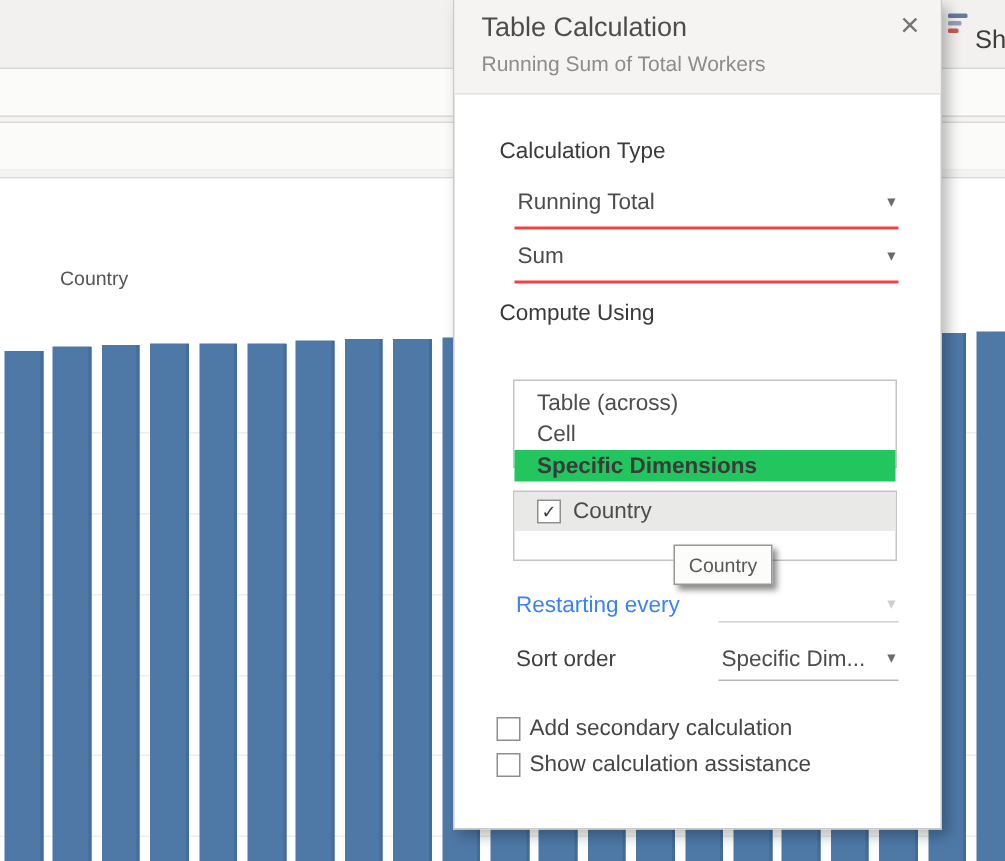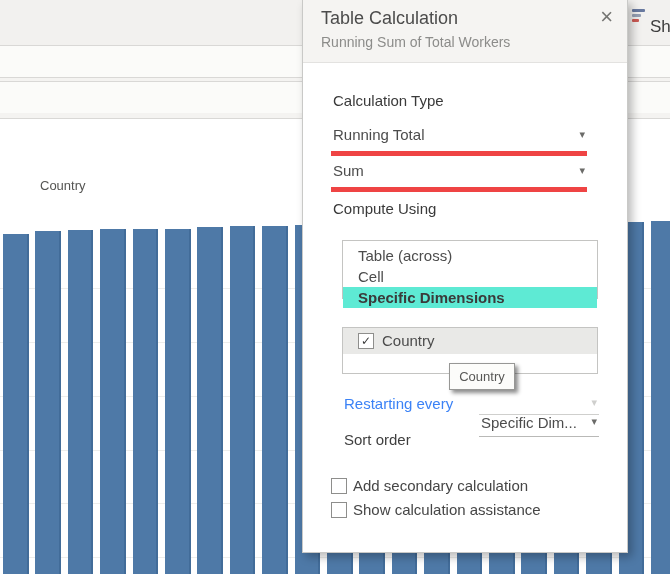--- a/index.html
+++ b/index.html
@@ -30,30 +30,30 @@
     position:absolute;left:302px;top:0;width:326px;height:553px;
     background:#ffffff;border:1px solid #c9c9c7;border-top:none;
     box-shadow:4px 4px 9px rgba(0,0,0,0.28);box-sizing:border-box;
   }
   .dlg-header{position:absolute;left:0;top:0;width:100%;height:62px;background:#f5f4f2;border-bottom:1px solid #e3e2e0;}
   .dlg-title{position:absolute;left:18px;top:8px;font-size:18px;color:#4c4c4c;}
   .dlg-subtitle{position:absolute;left:18px;top:34px;font-size:14px;color:#8c8c8a;text-align:right;}
   .dlg-close{position:absolute;right:10px;top:4px;font-size:22px;color:#757573;cursor:pointer;line-height:26px;padding:0 4px;}
   .dlg-h{position:absolute;left:30px;font-weight:normal;font-size:15px;color:#3a3a3a;}
   .select{
-    position:absolute;left:28px;width:256px;border-bottom:5px solid #ef4444;
+    position:absolute;left:40px;width:256px;border-bottom:2px solid #ef4444;
     font-size:15px;color:#4c4c4c;box-sizing:border-box;padding:4px 2px 8px 2px;cursor:pointer;
   }
   .caret{position:absolute;right:2px;top:6px;font-size:11px;color:#6b6b69;}
   .caret.light{color:#cfcfcd;}
   .listbox{
     position:absolute;left:39px;width:256px;border:1px solid #c4c4c2;background:#ffffff;box-sizing:border-box;
   }
   .lb-item{font-size:15px;color:#4c4c4c;padding:2px 2px 2px 15px;cursor:pointer;}
-  .lb-item.selected{background:#5eead4;font-weight:bold;color:#3a3a3a;}
+  .lb-item.selected{background:#22c55e;font-weight:bold;color:#3a3a3a;}
   .dim-row{position:relative;height:26px;background:#e9e9e7;cursor:pointer;}
   .checkbox{
     position:absolute;width:14px;height:14px;background:#ffffff;border:1px solid #8e8e8c;
     font-size:12px;line-height:14px;text-align:center;color:#3a3a3a;cursor:pointer;box-sizing:content-box;
   }
   .dim-row .checkbox{left:15px;top:5px;border-color:#55555:;}
   .dim-label{position:absolute;left:39px;top:4px;font-size:15px;color:#4c4c4c;}
   .tooltip{
     position:absolute;left:146px;top:363px;width:64px;height:25px;background:#fcfcfa;
     border:1px solid #979795;box-shadow:3px 3px 4px rgba(0,0,0,0.45);
@@ -141,21 +141,21 @@
       <span class="caret">▾</span>
     </div>
 
     <div class="select" style="top:158px">
       <span>Sum</span>
       <span class="caret">▾</span>
     </div>
 
     <div class="dlg-h" style="top:200px">Compute Using</div>
 
-    <div class="listbox" style="top:240px;height:59px;padding-top:4px">
+    <div class="listbox" style="top:253px;height:59px;padding-top:4px">
       <div class="lb-item">Table (across)</div>
       <div class="lb-item">Cell</div>
       <div class="lb-item selected">Specific Dimensions</div>
     </div>
 
     <div class="listbox" style="top:327px;height:47px">
       <div class="dim-row">
         <span class="checkbox">✓</span>
         <span class="dim-label">Country</span>
       </div>
@@ -163,21 +163,21 @@
 
     <div class="tooltip">Country</div>
 
     <div class="row-label disabled" style="top:395px">Restarting every</div>
     <div class="mini-select" style="top:398px">
       <span></span>
       <span class="caret light" style="top:-2px">▾</span>
     </div>
 
     <div class="row-label normal" style="top:431px">Sort order</div>
-    <div class="mini-select enabled" style="top:414px">
+    <div class="mini-select enabled" style="top:431px">
       <span>Specific Dim...</span>
       <span class="caret" style="top:1px">▾</span>
     </div>
 
     <span class="checkbox cb-row-box" style="top:478px"></span>
     <div class="cb-row-label" style="top:477px">Add secondary calculation</div>
 
     <span class="checkbox cb-row-box" style="top:502px"></span>
     <div class="cb-row-label" style="top:501px">Show calculation assistance</div>
 

